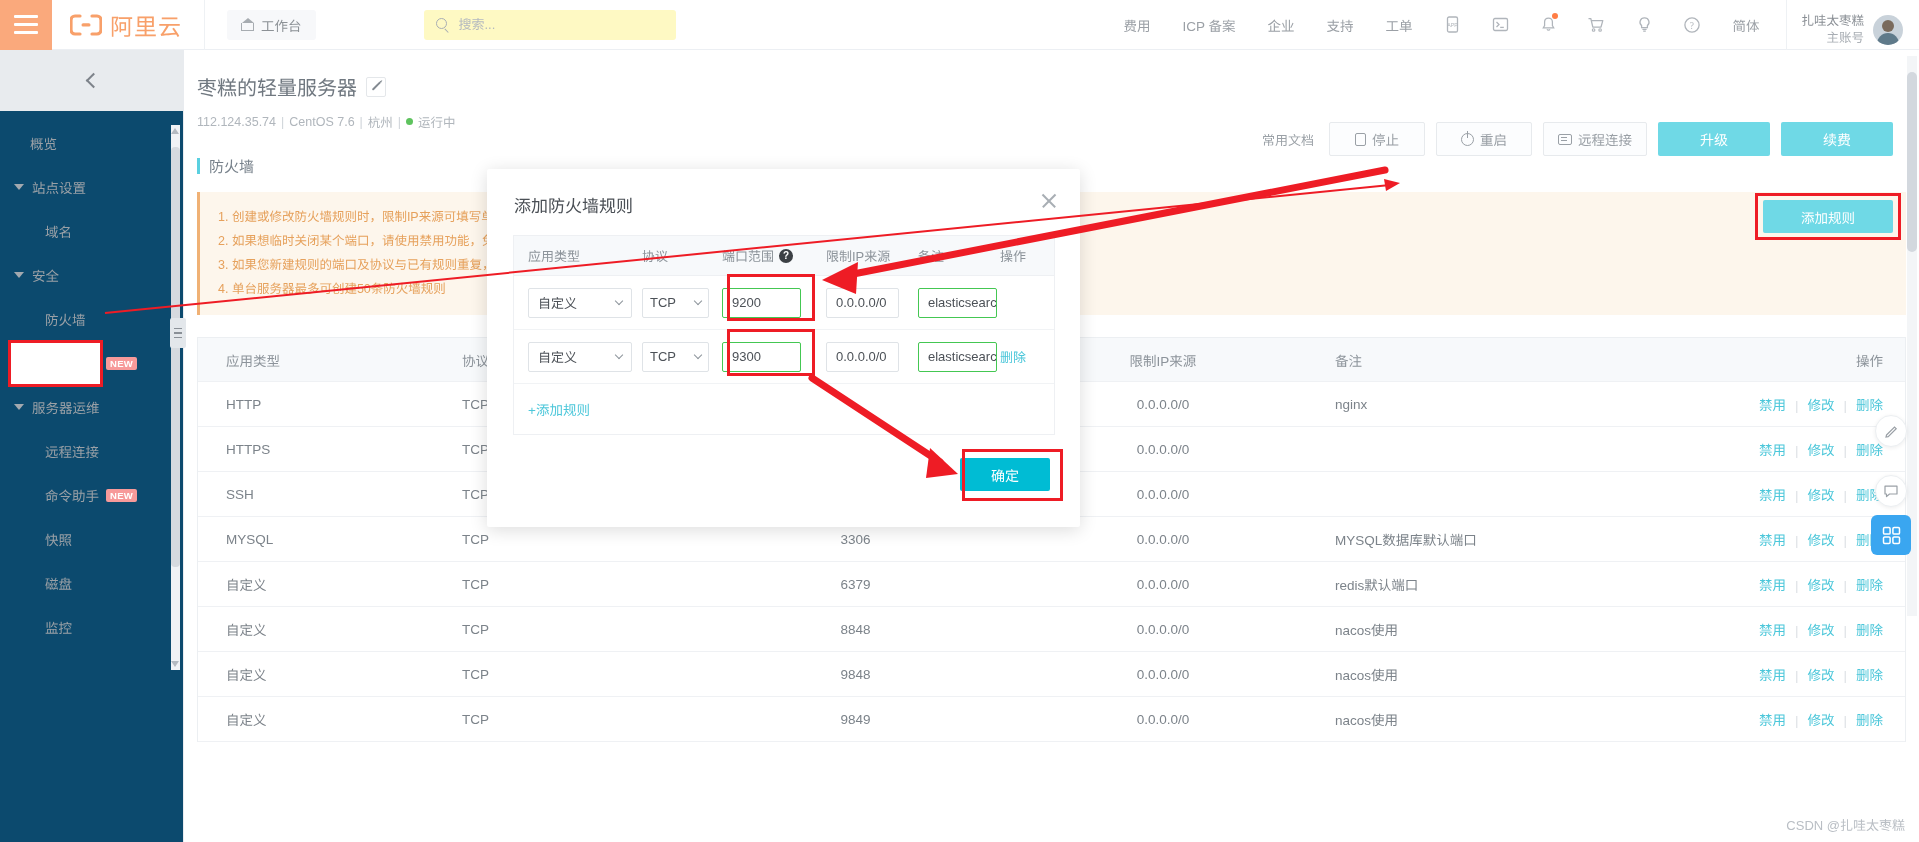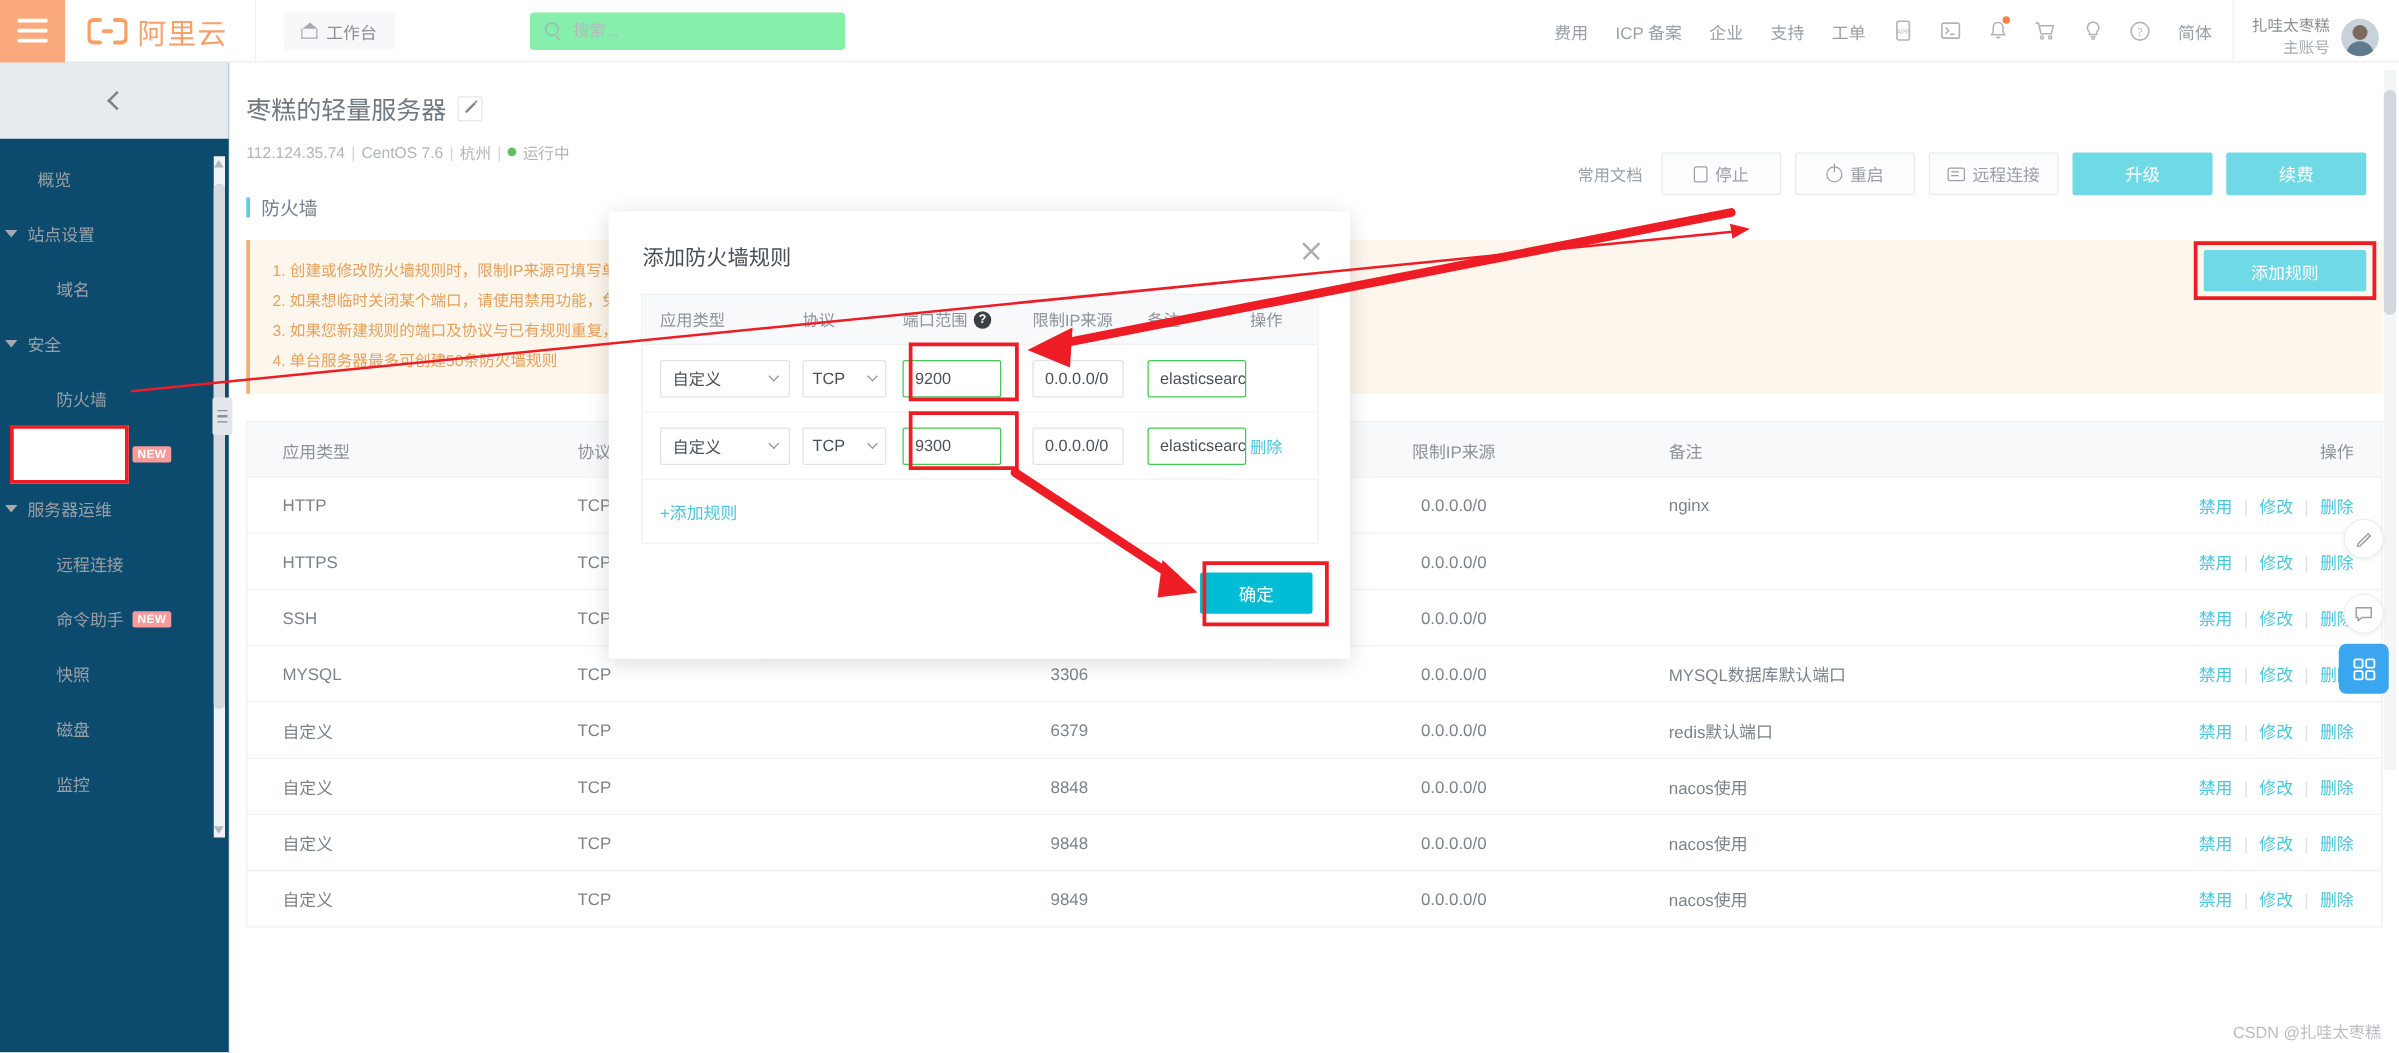--- a/index.html
+++ b/index.html
@@ -42,38 +42,38 @@
   .home-ico::before {
     content: ""; position: absolute; left: 0; top: 4px; width: 11px; height: 7px;
     border: 1.2px solid #a7acb1; border-top: none;
   }
   .home-ico::after {
     content: ""; position: absolute; left: 0.5px; top: -0.5px;
     border-left: 6.5px solid transparent; border-right: 6.5px solid transparent;
     border-bottom: 5.5px solid #a7acb1;
   }
   .search-box {
-    margin-left: 108px; width: 252px; height: 30px; background: #86efac;
+    margin-left: 108px; width: 252px; height: 30px; background: #fef9c3;
     border-radius: 3px; display: flex; align-items: center; padding: 0 12px; gap: 8px;
   }
   .search-box input {
     border: none; background: transparent; outline: none; font-size: 13px;
     color: #6d7278; width: 100%; font-family: inherit;
   }
   .search-box input::placeholder { color: #b4b9bf; }
   .mag { width: 13px; height: 13px; position: relative; flex: 0 0 13px; }
   .mag::before {
     content: ""; position: absolute; left: 0; top: 0; width: 9px; height: 9px;
     border: 1.4px solid #a9aeb4; border-radius: 50%;
   }
   .mag::after {
     content: ""; position: absolute; right: 0px; bottom: 0px; width: 4.5px; height: 1.4px;
     background: #a9aeb4; transform: rotate(45deg);
   }
-  .topnav { margin-left: auto; display: flex; align-items: center; gap: 0; padding-right: 0; }
+  .topnav { margin-left: auto; display: flex; align-items: center; gap: 10px; padding-right: 0; }
   .topnav-item {
     font-size: 13.5px; color: #9ba0a6; padding: 0 11px; cursor: pointer;
     display: flex; align-items: center; height: 50px; white-space: nowrap;
   }
   .topnav-ico {
     width: 38px; height: 50px; display: flex; align-items: center; justify-content: center;
     cursor: pointer; position: relative;
   }
   .topnav-ico svg { display: block; }
   .dot-badge {
@@ -112,21 +112,21 @@
   .chev-left {
     width: 11px; height: 11px; border-left: 2.2px solid #7d838a;
     border-bottom: 2.2px solid #7d838a; transform: rotate(45deg); margin-left: 4px;
   }
   .menu { padding-top: 10px; }
   .menu-item {
     height: 44px; display: flex; align-items: center; cursor: pointer;
     font-size: 13.5px; color: #9aa0a6; position: relative;
   }
   .menu-item.lvl1 { padding-left: 30px; }
-  .menu-item.lvl1-group { padding-left: 4px; }
+  .menu-item.lvl1-group { padding-left: 14px; }
   .menu-item.lvl2 { padding-left: 45px; }
   .caret {
     width: 0; height: 0; border-left: 5px solid transparent; border-right: 5px solid transparent;
     border-top: 6px solid #a3a9af; margin-right: 8px; flex: 0 0 10px;
   }
   .badge-new {
     margin-left: 7px; background: #f79a9a; color: #fff; font-size: 9.5px;
     padding: 1px 4px; border-radius: 2px; font-weight: 700; letter-spacing: 0.3px;
   }
   .hl-firewall {

